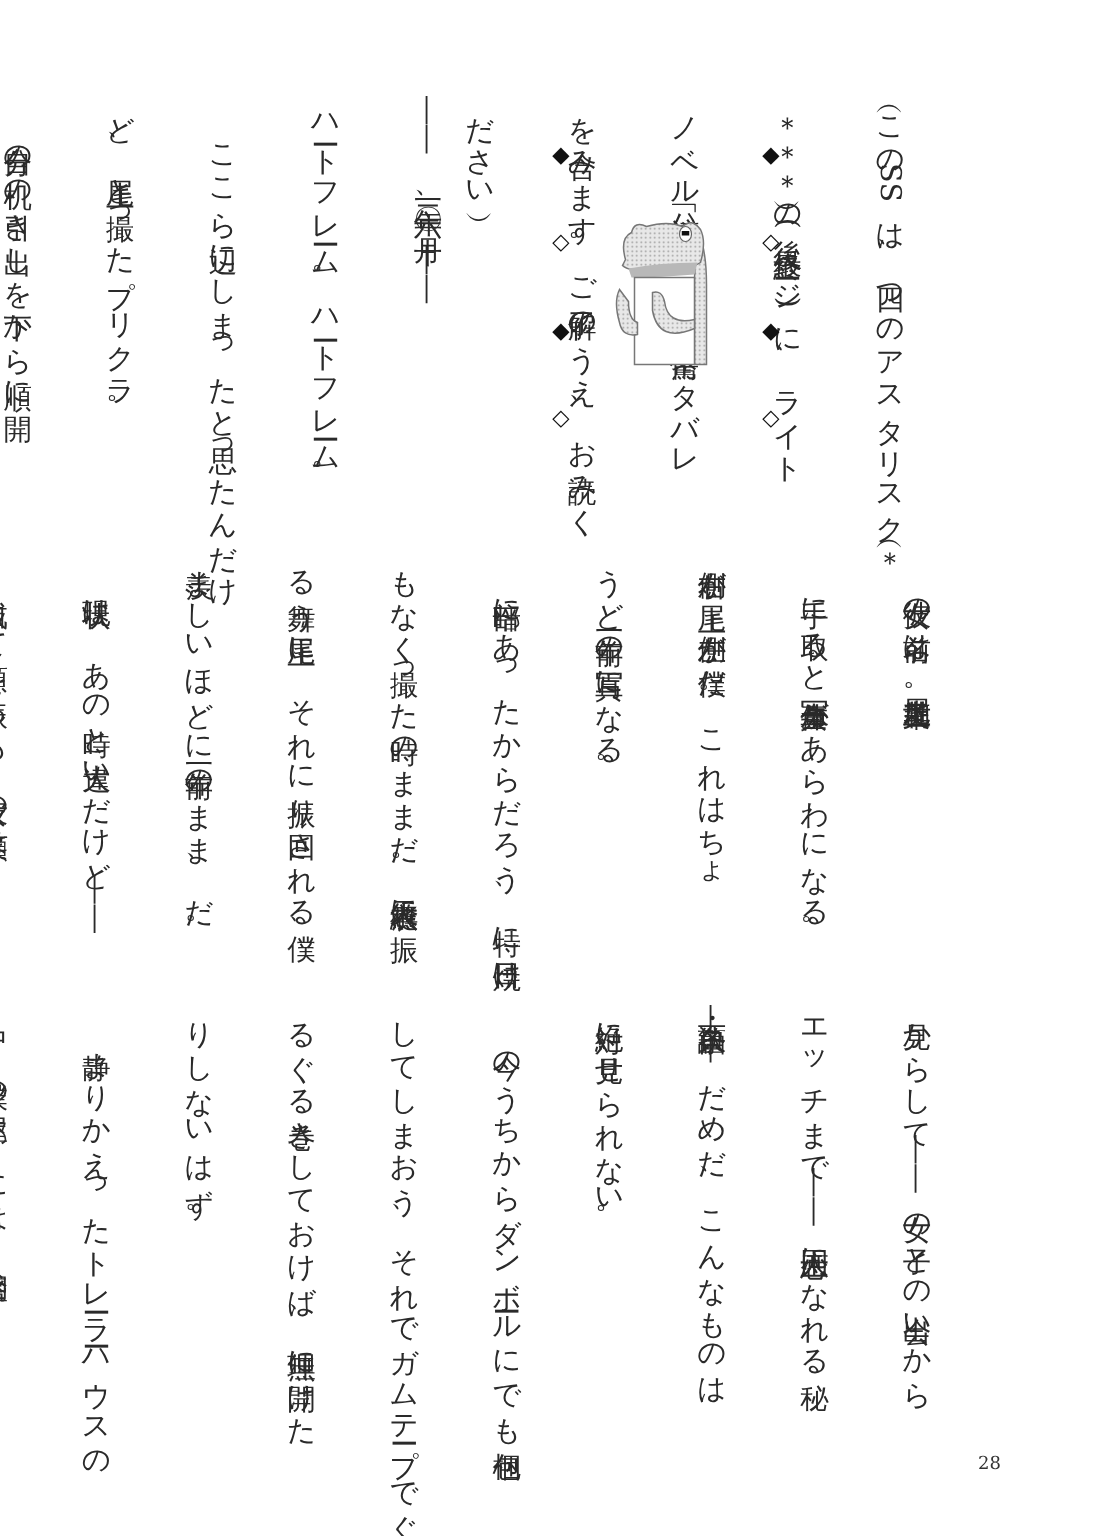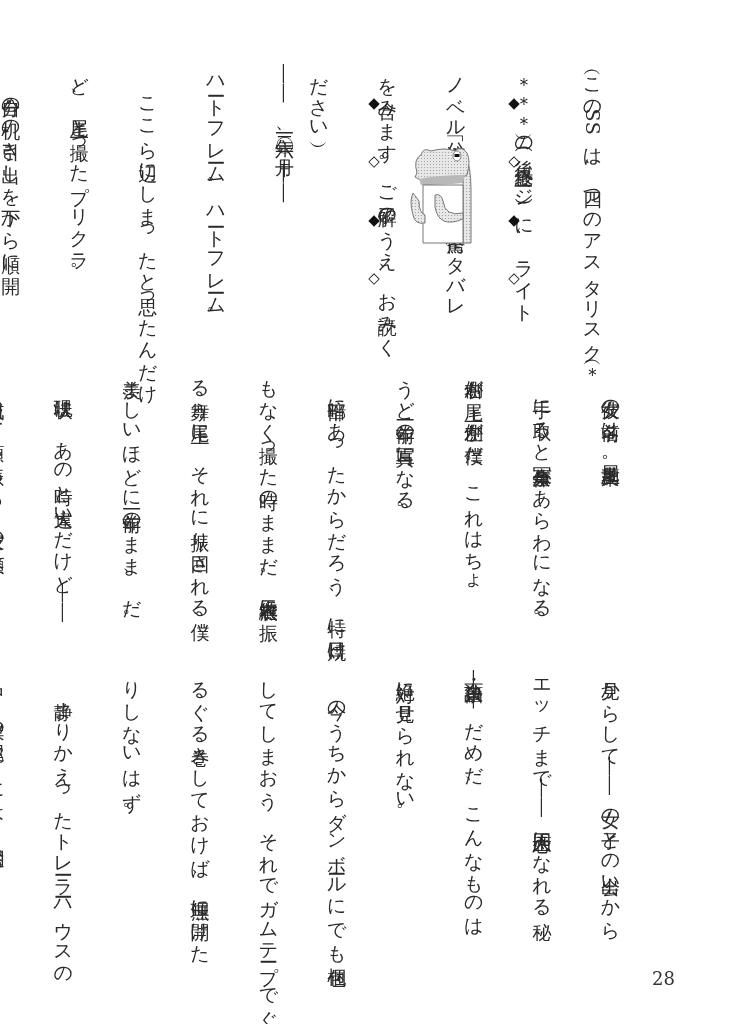--- a/index.html
+++ b/index.html
@@ -9,21 +9,21 @@
   .block { position:absolute; writing-mode:vertical-rl; -webkit-writing-mode:vertical-rl;
            font-size:19px; line-height:22.8px; letter-spacing:0.4px; white-space:pre; }
   .col { display:block; }
   .top-right  { right:86px;  top:64px;  height:290px; }
   .top-left   { right:394px; top:64px;  height:290px; }
   .mid        { right:68px;  top:366px; height:290px; }
   .bot        { right:68px;  top:668px; height:290px; }
   .diamonds { position:absolute; top:96px; width:20px; height:190px; display:flex; flex-direction:column; justify-content:space-between; align-items:center; }
   .diamonds .d { font-family:"DejaVu Sans",sans-serif; font-size:15px; line-height:15px; color:#111; }
   .frog { position:absolute; left:405px; top:145px; width:70px; height:100px; }
-  .page-number { position:absolute; left:652px; top:968px; font-size:18px; color:#333;
+  .page-number { position:absolute; left:652px; top:968px; font-size:12px; color:#333;
                  font-family:"DejaVu Serif","Liberation Serif",serif; }
 </style>
 </head>
 <body>
 
 <div class="page">
 
   <div class="block top-right">
     <span class="col">（このSSは、四つのアスタリスク（＊</span>
     <span class="col">＊＊＊）の後(最終ページ)に、ライト</span>

